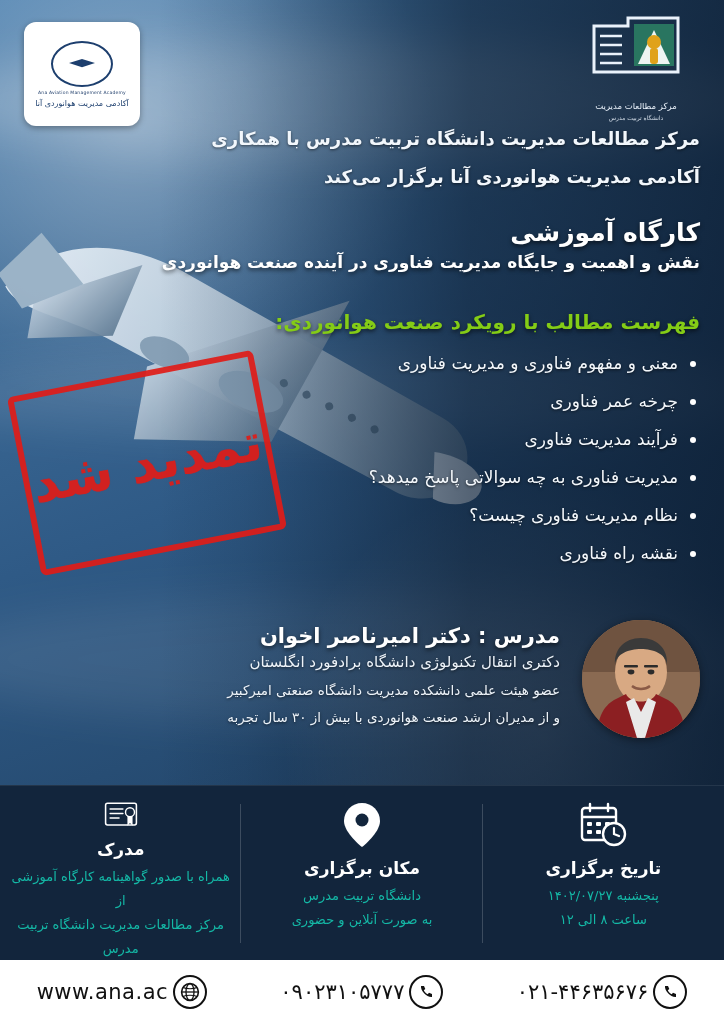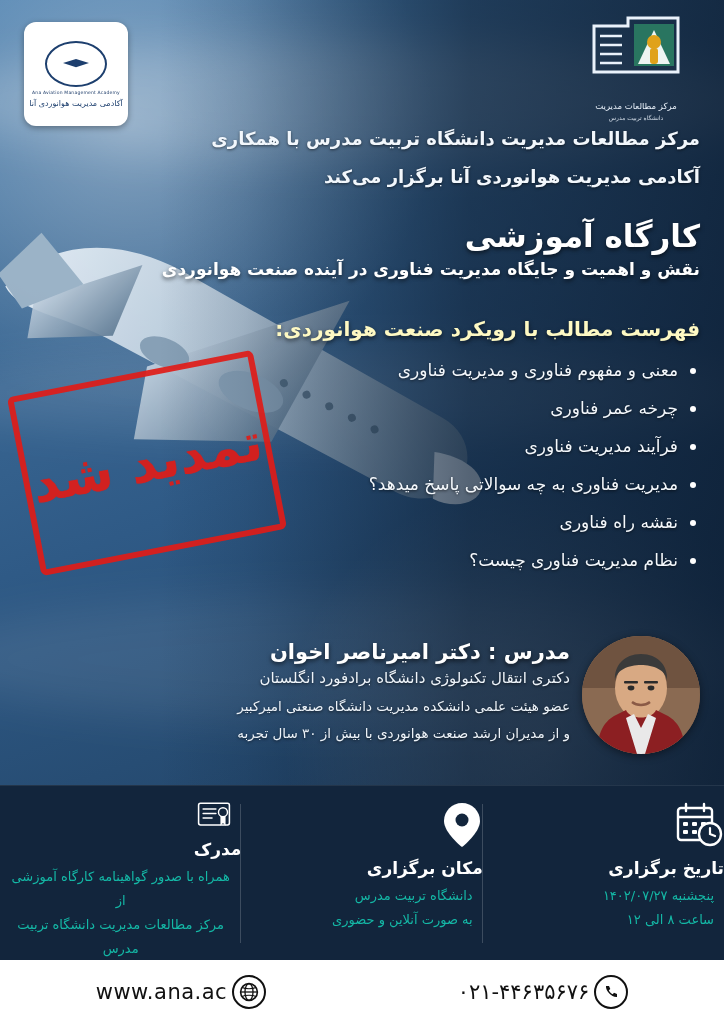--- a/index.html
+++ b/index.html
@@ -57,21 +57,21 @@
     right: 0;
     width: 78%;
     height: 785px;
     background: linear-gradient(to left, rgba(10,26,46,0.80) 0%, rgba(10,26,46,0.62) 45%, rgba(10,26,46,0.12) 85%, rgba(10,26,46,0) 100%);
   }
 
   
   .logo-left {
     position: absolute;
     top: 22px; left: 24px;
-    width: 104px; height: 104px;
+    width: 116px; height: 104px;
     border-radius: 12px;
     background: #ffffff;
     box-shadow: 0 2px 6px rgba(0,0,0,.35);
     display: flex; flex-direction: column;
     align-items: center; justify-content: center;
     overflow: hidden;
   }
   .logo-left .ring {
     width: 58px; height: 42px;
     border: 2px solid #1d3f6e;
@@ -126,38 +126,38 @@
   }
   .intro {
     font-size: 18px;
     line-height: 2.1;
     color: #f2f7fc;
     text-shadow: 0 1px 3px rgba(0,0,0,.55);
     font-weight: 600;
   }
   .wtitle {
     margin-top: 22px;
-    font-size: 31px;
+    font-size: 25px;
     font-weight: bold;
     color: #ffffff;
     text-shadow: 0 2px 4px rgba(0,0,0,.6);
   }
   .wsubtitle {
     margin-top: 2px;
     font-size: 17px;
     font-weight: bold;
     line-height: 1.6;
     color: #ffffff;
     text-shadow: 0 2px 4px rgba(0,0,0,.6);
   }
   .toc-title {
     margin-top: 34px;
     font-size: 20px;
     font-weight: bold;
-    color: #fef9c3;
+    color: #84cc16;
     text-shadow: 0 2px 4px rgba(0,0,0,.6);
   }
   ul.toc {
     list-style: none;
     margin: 18px 0 0 0;
     padding: 0;
   }
   ul.toc li {
     font-size: 17px;
     line-height: 1.3;
@@ -180,21 +180,21 @@
   
   .speaker {
     position: absolute;
     top: 620px;
     right: 24px;
     left: 24px;
     direction: rtl;
     text-align: right;
     color: #ffffff;
   }
-  .speaker .row { display: flex; align-items: flex-start; gap: 12px; margin-top: 16px; }
+  .speaker .row { display: flex; align-items: flex-start; gap: 22px; }
   .speaker .texts { flex: 1; padding-top: 4px; }
   .speaker .name {
     font-size: 21px;
     font-weight: bold;
     text-shadow: 0 2px 4px rgba(0,0,0,.6);
   }
   .speaker .line {
     font-size: 15px;
     line-height: 1.95;
     color: #eef4fa;
@@ -243,21 +243,21 @@
     height: 175px;
     background: #12253c;
     display: flex;
     direction: rtl;
     border-top: 1px solid rgba(255,255,255,.08);
   }
   .infocol {
     flex: 1;
     display: flex;
     flex-direction: column;
-    align-items: flex-start;
+    align-items: center;
     justify-content: flex-start;
     padding-top: 14px;
     position: relative;
     color: #ffffff;
     text-align: center;
     direction: rtl;
   }
   .infocol + .infocol:after {
     content: "";
     position: absolute;
@@ -389,22 +389,22 @@
 
     <div class="wtitle">کارگاه آموزشی</div>
     <div class="wsubtitle">نقش و اهمیت و جایگاه مدیریت فناوری در آینده صنعت هوانوردی</div>
 
     <div class="toc-title">فهرست مطالب با رویکرد صنعت هوانوردی:</div>
     <ul class="toc">
       <li>معنی و مفهوم فناوری و مدیریت فناوری</li>
       <li>چرخه عمر فناوری</li>
       <li>فرآیند مدیریت فناوری</li>
       <li>مدیریت فناوری به چه سوالاتی پاسخ میدهد؟</li>
+      <li>نظام مدیریت فناوری چیست؟</li>
       <li>نقشه راه فناوری</li>
-      <li>نظام مدیریت فناوری چیست؟</li>
     </ul>
   </div>
 
   <div class="stamp">
     <span>تمدید شد</span>
   </div>
 
   <div class="speaker">
     <div class="row">
       <div class="photo">
@@ -486,20 +486,28 @@
   <div class="footer">
     <div class="fitem">
       <span class="circle-ic">
         <svg width="16" height="16" viewBox="0 0 16 16">
             <path d="M3 2 L6 2 L7.3 5 L5.8 6.3 C6.6 8.2 7.8 9.4 9.7 10.2 L11 8.7 L14 10 L14 13 C9 13.6 2.4 7 3 2 Z" fill="#111"></path>
           </svg>
       </span>
       <span class="lbl">۰۲۱-۴۴۶۳۵۶۷۶</span>
     </div>
 
+    <div class="fitem">
+      <span class="circle-ic">
+        <svg width="16" height="16" viewBox="0 0 16 16">
+            <path d="M3 2 L6 2 L7.3 5 L5.8 6.3 C6.6 8.2 7.8 9.4 9.7 10.2 L11 8.7 L14 10 L14 13 C9 13.6 2.4 7 3 2 Z" fill="#111"></path>
+          </svg>
+      </span>
+      <span class="lbl">۰۹۰۲۳۱۰۵۷۷۷</span>
+    </div>
 
     <div class="fitem">
       <span class="circle-ic">
         <svg width="20" height="20" viewBox="0 0 20 20">
           <circle cx="10" cy="10" r="8.4" fill="none" stroke="#111" stroke-width="1.6"></circle>
           <ellipse cx="10" cy="10" rx="4" ry="8.4" fill="none" stroke="#111" stroke-width="1.3"></ellipse>
           <line x1="1.6" y1="10" x2="18.4" y2="10" stroke="#111" stroke-width="1.3"></line>
           <path d="M3.2 5.6 C6 7.2 14 7.2 16.8 5.6" fill="none" stroke="#111" stroke-width="1.1"></path>
           <path d="M3.2 14.4 C6 12.8 14 12.8 16.8 14.4" fill="none" stroke="#111" stroke-width="1.1"></path>
         </svg>

